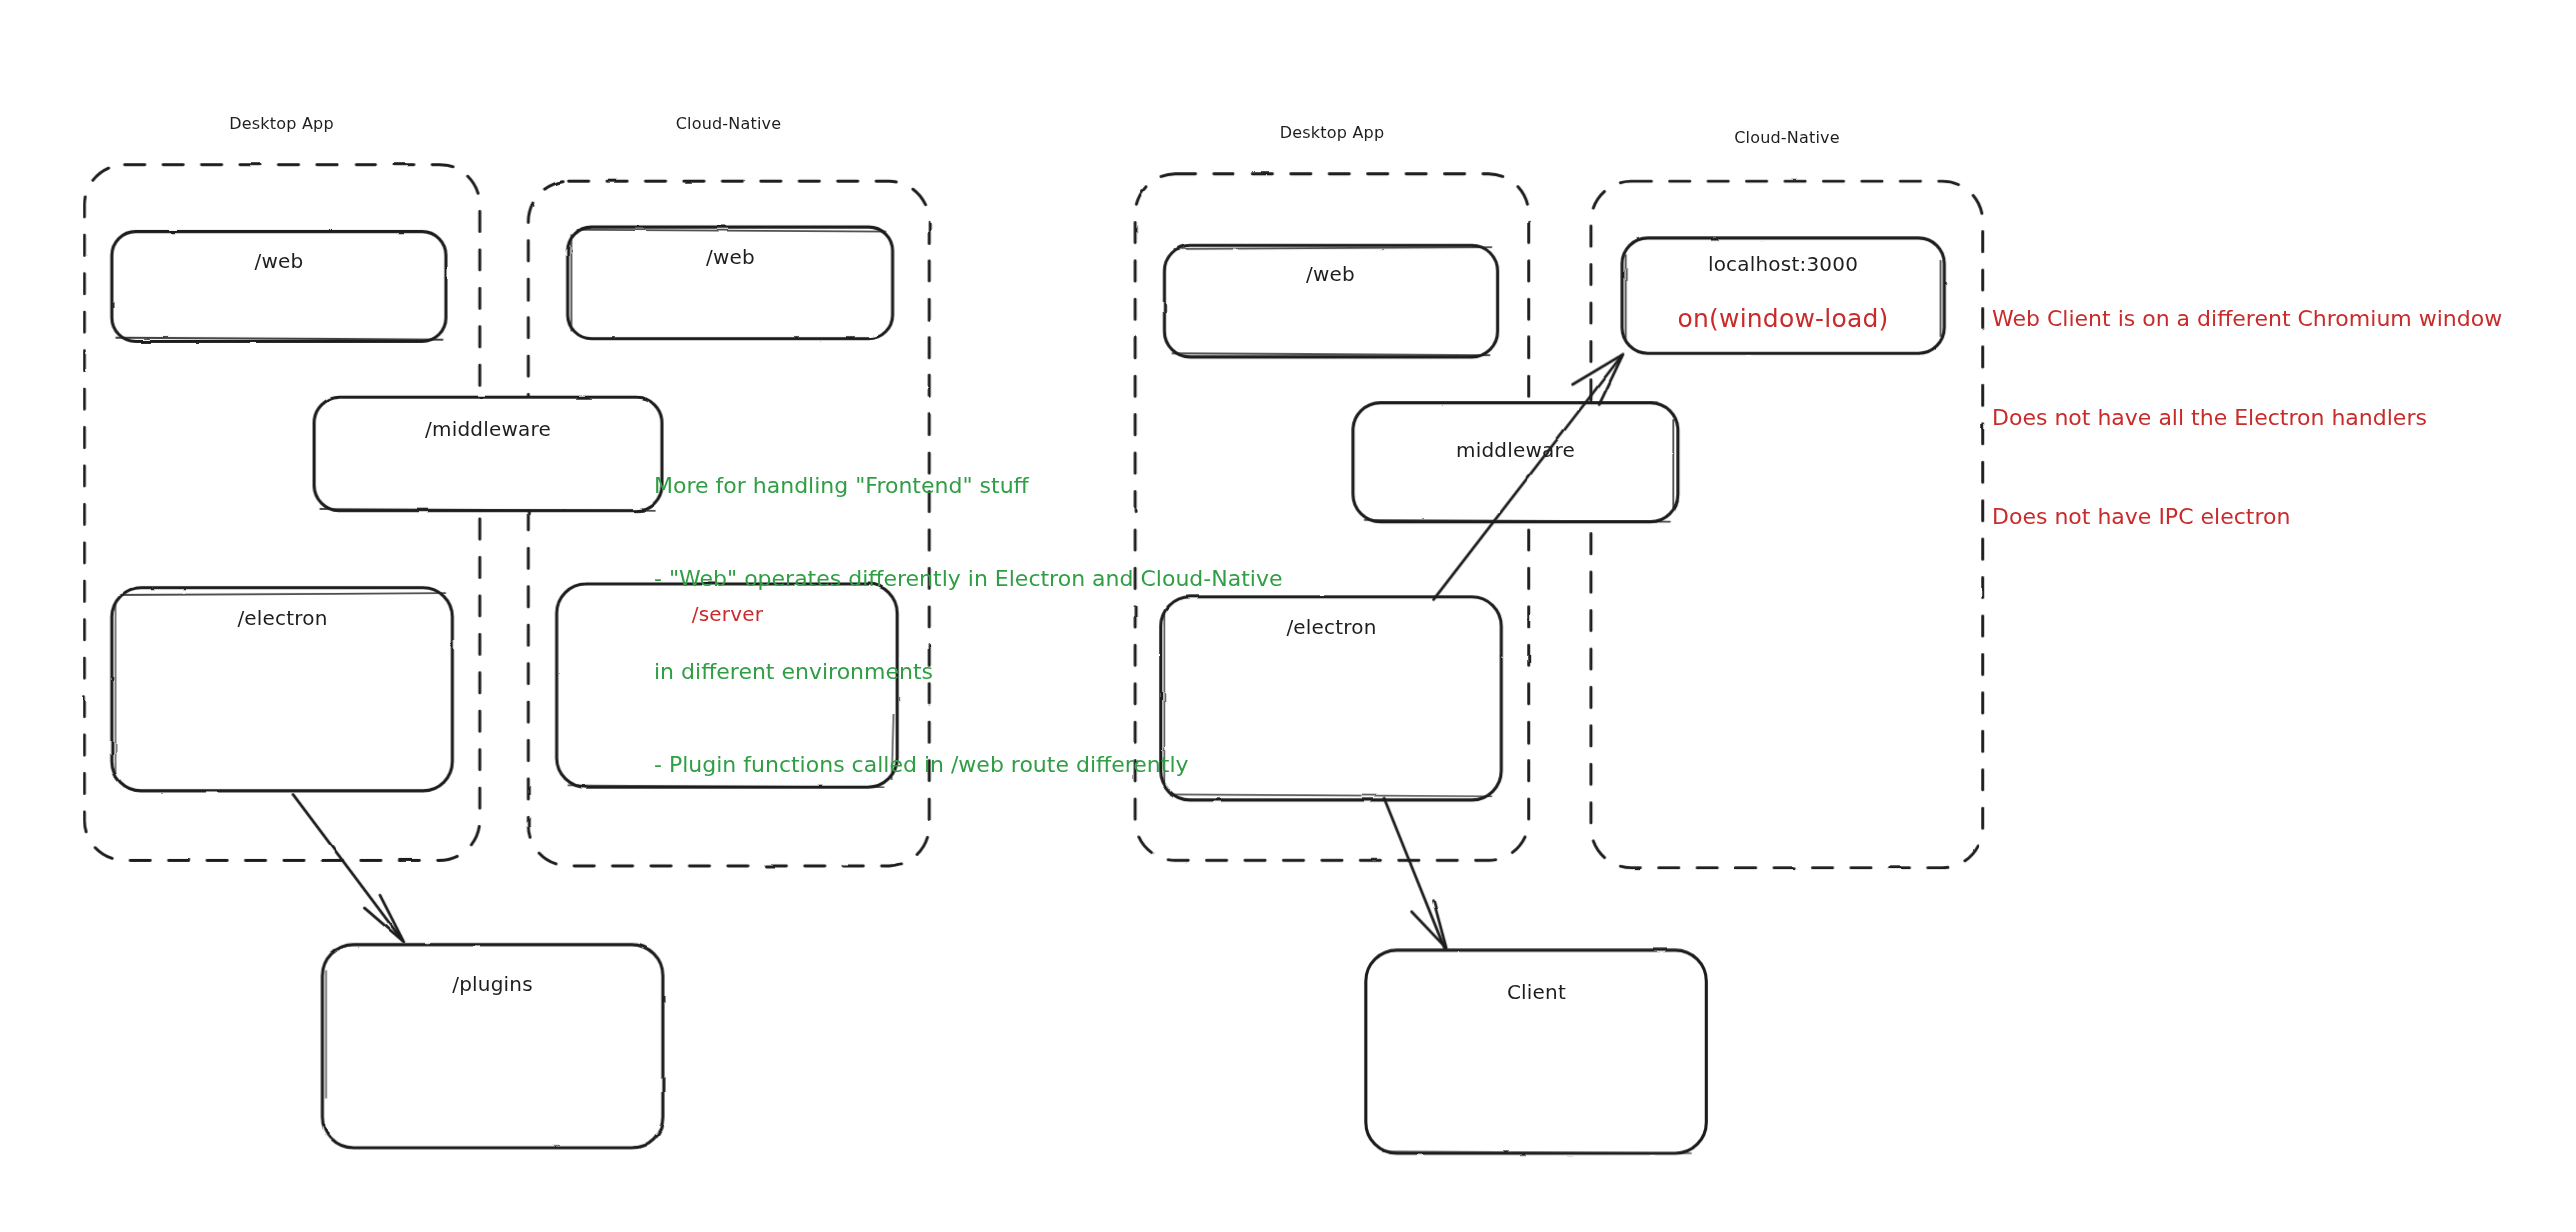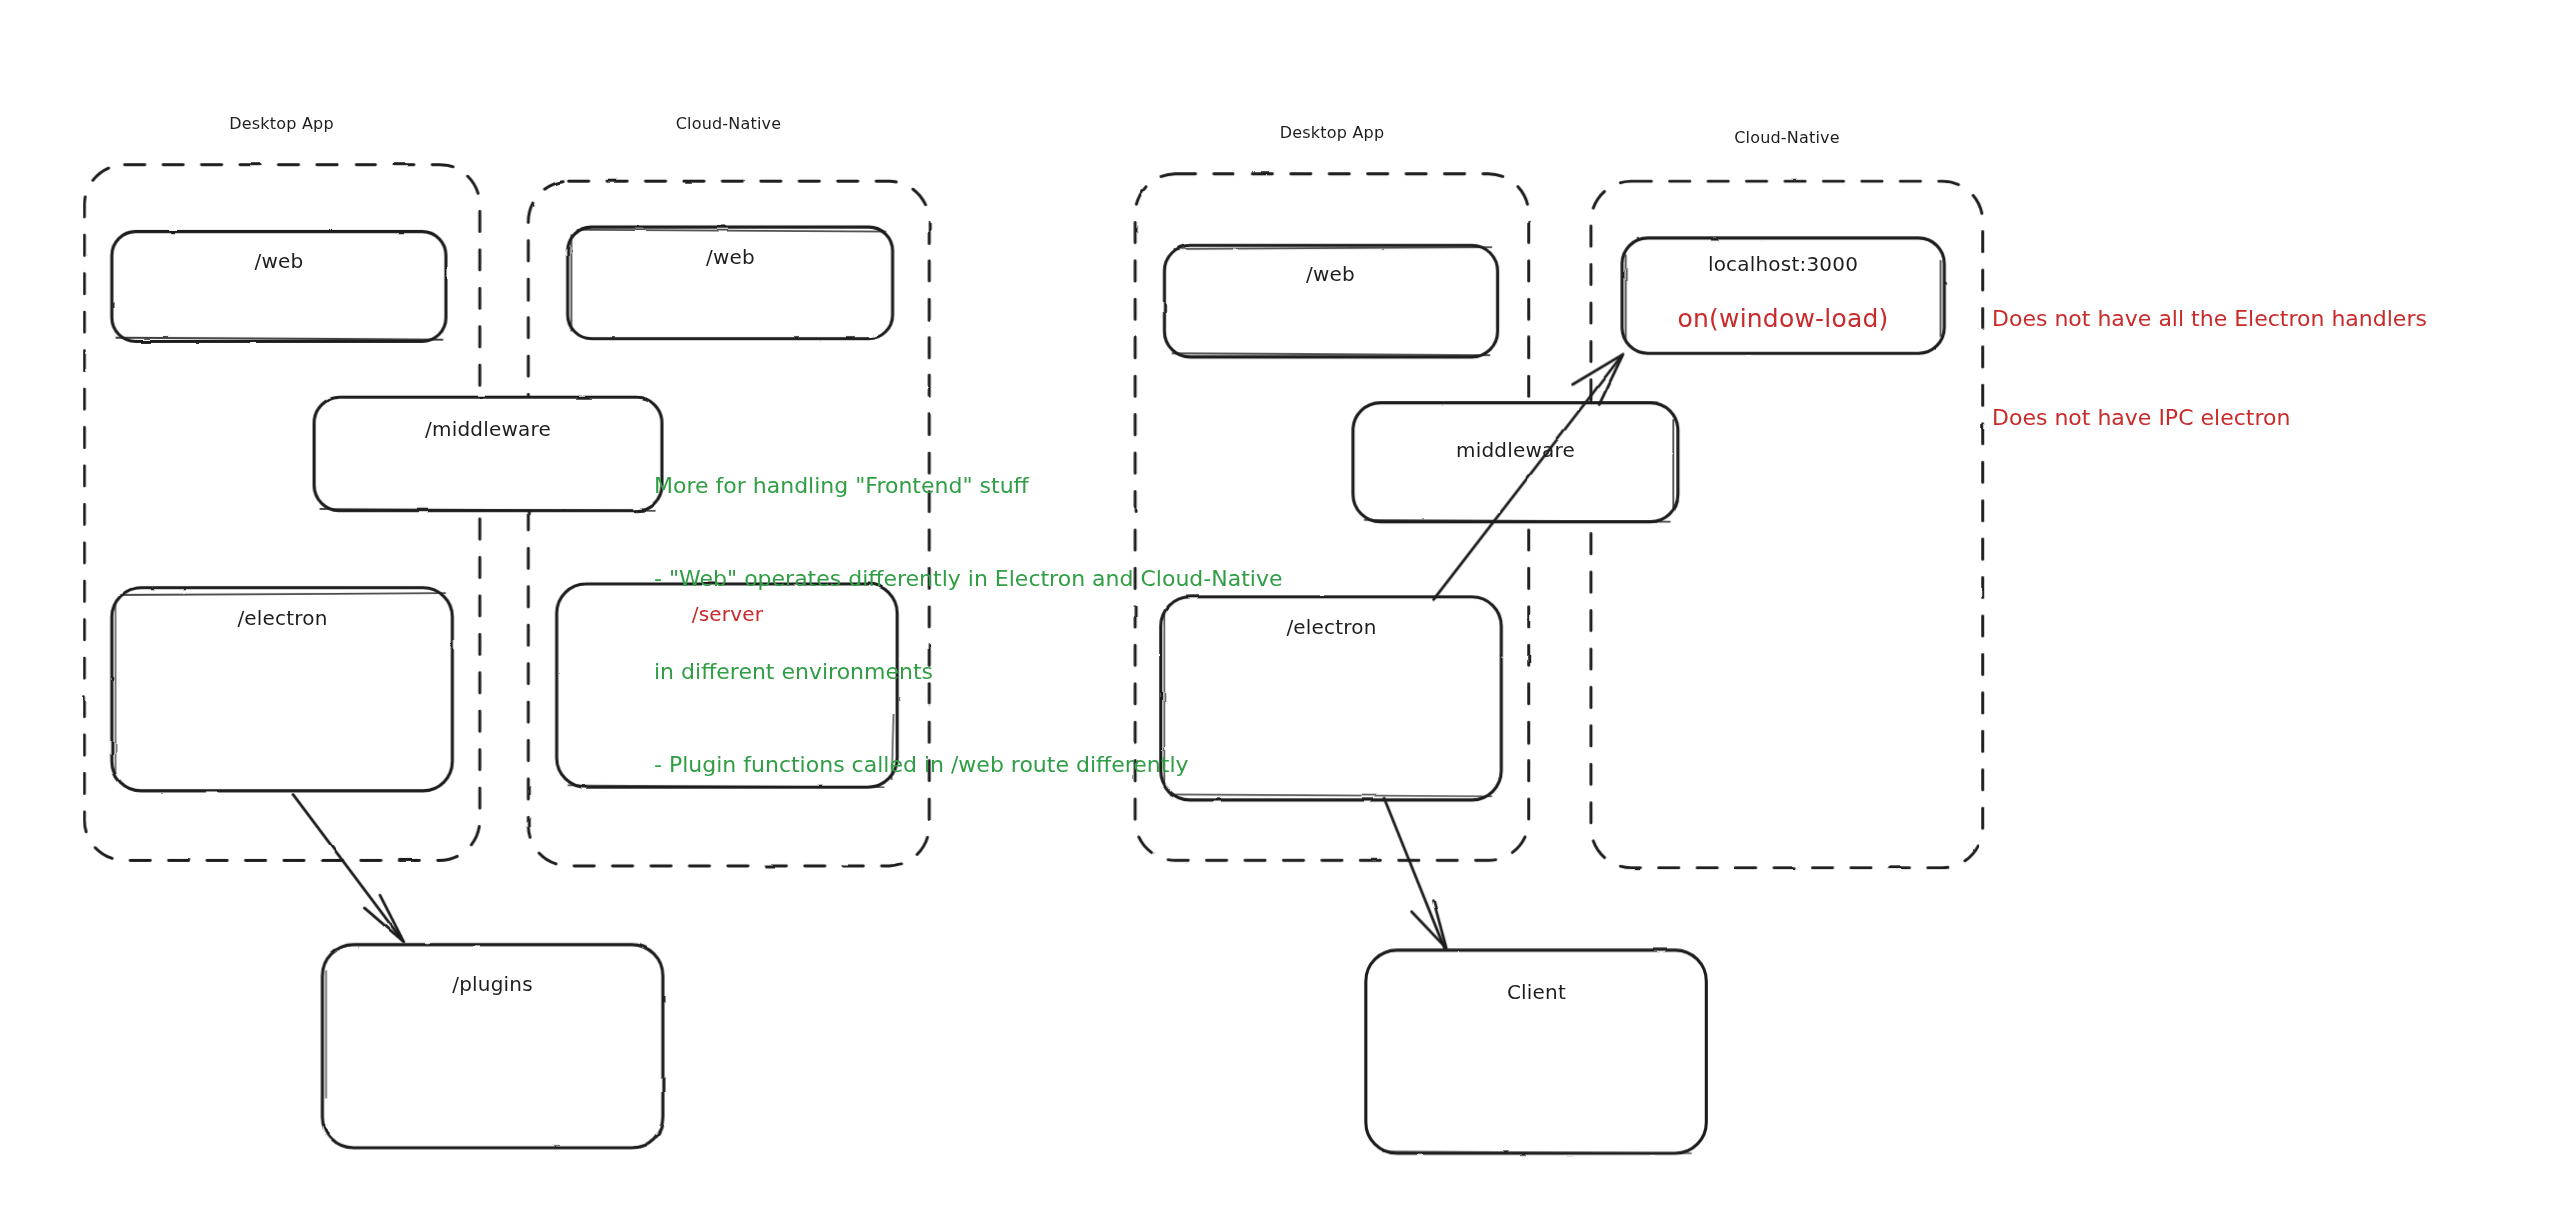--- a/index.html
+++ b/index.html
@@ -195,16 +195,17 @@
 <div class="lbl box-label" style="left:1366px; top:980px; width:341px;">Client</div>
 
 <div class="note green-text" style="left:654px; top:408px;">
   <div>More for handling "Frontend" stuff</div>
   <div>- "Web" operates differently in Electron and Cloud-Native</div>
   <div>in different environments</div>
   <div>- Plugin functions called in /web route differently</div>
 </div>
 
 <div class="note red-text" style="left:1992px; top:236px; line-height:33px;">
+  <div>Web Client is on a different Chromium window</div>
   <div>Does not have all the Electron handlers</div>
   <div>Does not have IPC electron</div>
 </div>
 
 
 </body></html>

